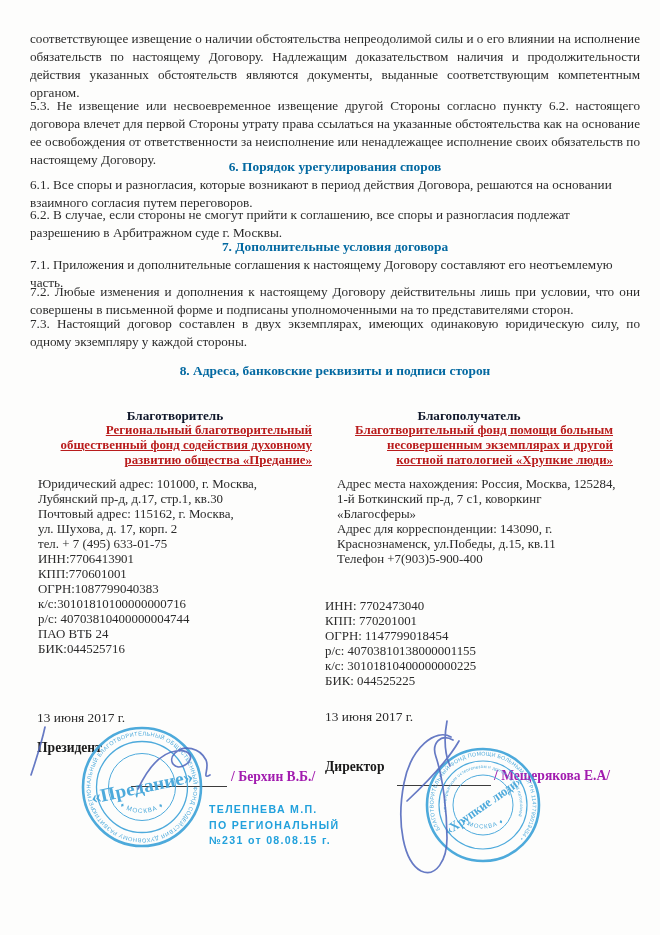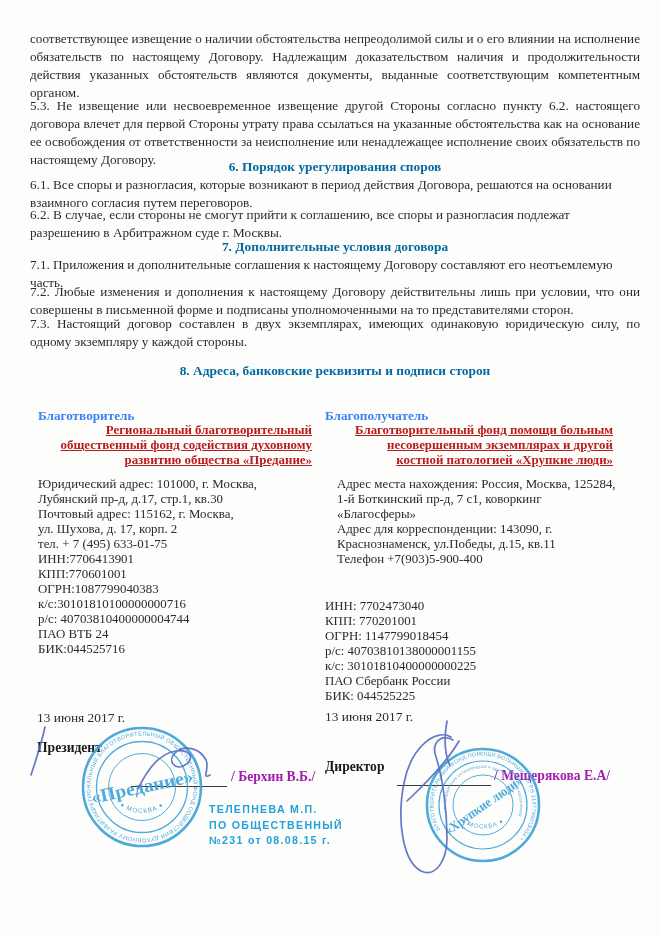--- a/index.html
+++ b/index.html
@@ -7,21 +7,21 @@
     position:relative;width:660px;height:935px;margin:0 auto;
     background:#fdfdfc;overflow:hidden;
     font-family:"Liberation Serif","DejaVu Serif",serif;
     color:#2b2b2b;
   }
   .blk{position:absolute;left:30px;width:610px;font-size:13.2px;line-height:18px;}
   .just{text-align:justify;}
   .hd{position:absolute;left:30px;width:610px;font-size:13.4px;font-weight:bold;
       text-align:center;color:#0369a1;}
   .col{position:absolute;font-size:12.9px;line-height:15px;}
-  .col .role{font-weight:bold;text-align:left;font-size:13.2px;line-height:15px;color:#3b82f6;}
+  .col .role{font-weight:bold;text-align:center;font-size:13.2px;line-height:15px;color:#0f172a;}
   .col .orgname{font-weight:bold;text-align:right;line-height:15px;color:#b91c1c;text-decoration:underline;}
   .dline{height:15px;white-space:nowrap;}
   .date{position:absolute;font-size:13.4px;}
   .role-label{position:absolute;font-size:13.6px;font-weight:bold;color:#1a1a1a;}
   .sig-line{position:absolute;height:0;border-top:1.6px solid #3c3c3c;}
   .sig-name{position:absolute;font-size:13.6px;font-weight:bold;color:#a21caf;white-space:nowrap;}
   .attorney{
     position:absolute;left:209px;top:802px;width:150px;
     font-family:"Liberation Sans","DejaVu Sans",sans-serif;
     font-weight:bold;font-size:10.6px;line-height:15.5px;letter-spacing:1.3px;
@@ -80,39 +80,38 @@
     <div class="dline">Адрес для корреспонденции: 143090, г.</div>
     <div class="dline">Краснознаменск, ул.Победы, д.15, кв.11</div>
     <div class="dline">Телефон +7(903)5-900-400</div>
   </div>
   <div class="col" style="left:325px;top:599px;width:300px;">
     <div class="dline">ИНН: 7702473040</div>
     <div class="dline">КПП: 770201001</div>
     <div class="dline">ОГРН: 1147799018454</div>
     <div class="dline">р/с: 40703810138000001155</div>
     <div class="dline">к/с: 30101810400000000225</div>
-    <div class="dline">ПАО Сбербанк России</div>
     <div class="dline">БИК: 044525225</div>
   </div>
 
   <div class="date" style="left:37px;top:710px;">13 июня 2017 г.</div>
   <div class="date" style="left:325px;top:709px;">13 июня 2017 г.</div>
 
   <div class="role-label" style="left:37px;top:740px;">Президент</div>
   <div class="role-label" style="left:325px;top:740px;margin-top:19px;">Директор</div>
 
   <div class="sig-line" style="left:131px;top:786px;width:96px;"></div>
   <div class="sig-name" style="left:231px;top:769px;">/ Берхин В.Б./</div>
 
   <div class="sig-line" style="left:397px;top:785px;width:94px;"></div>
   <div class="sig-name" style="left:494px;top:768px;">/ Мещерякова Е.А/</div>
 
   <div class="attorney">
     <div>ТЕЛЕПНЕВА М.П.</div>
-    <div>ПО ОБЩЕСТВЕННЫЙ</div>
+    <div>ПО РЕГИОНАЛЬНЫЙ</div>
     <div>№231 от 08.08.15 г.</div>
   </div>
 
   <svg class="stampsvg" style="left:72px;top:717px;" width="140" height="140" viewBox="0 0 140 140">
     <g fill="none" stroke="#3fa3d9">
       <circle cx="70" cy="70" r="59" stroke-width="2.6"></circle>
       <circle cx="70" cy="70" r="45.5" stroke-width="1.3"></circle>
       <circle cx="70" cy="70" r="33.5" stroke-width="1"></circle>
     </g>
     <defs>

